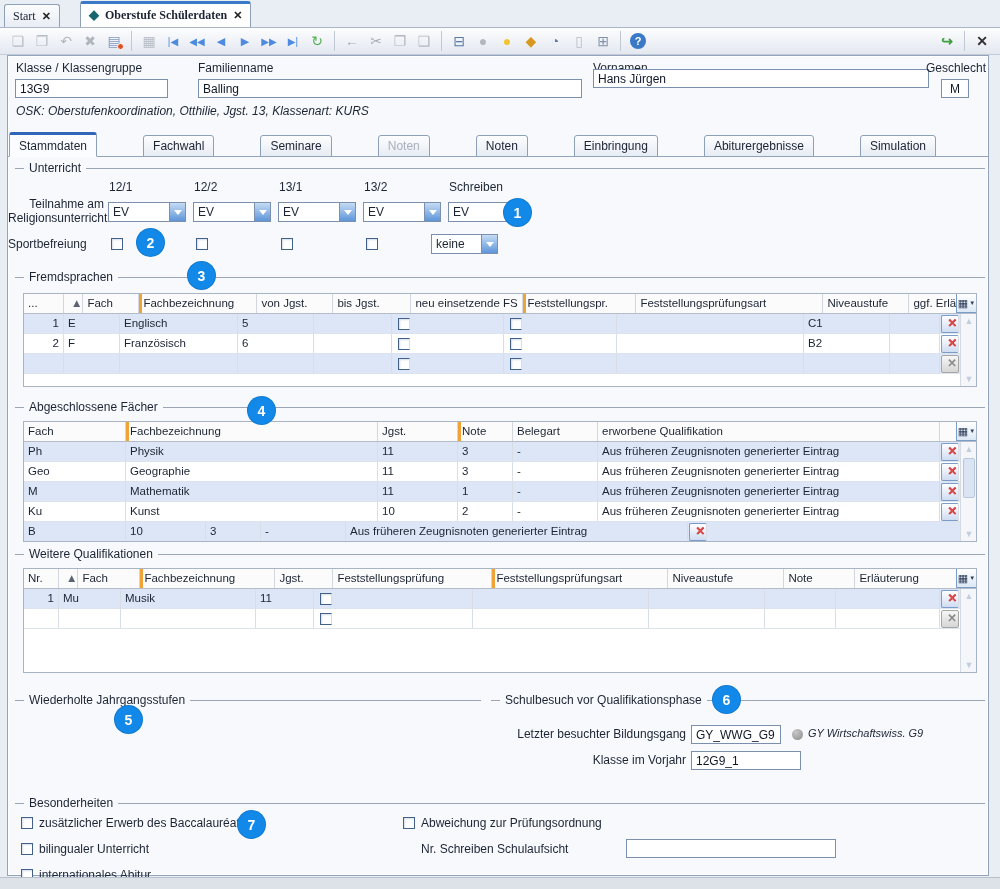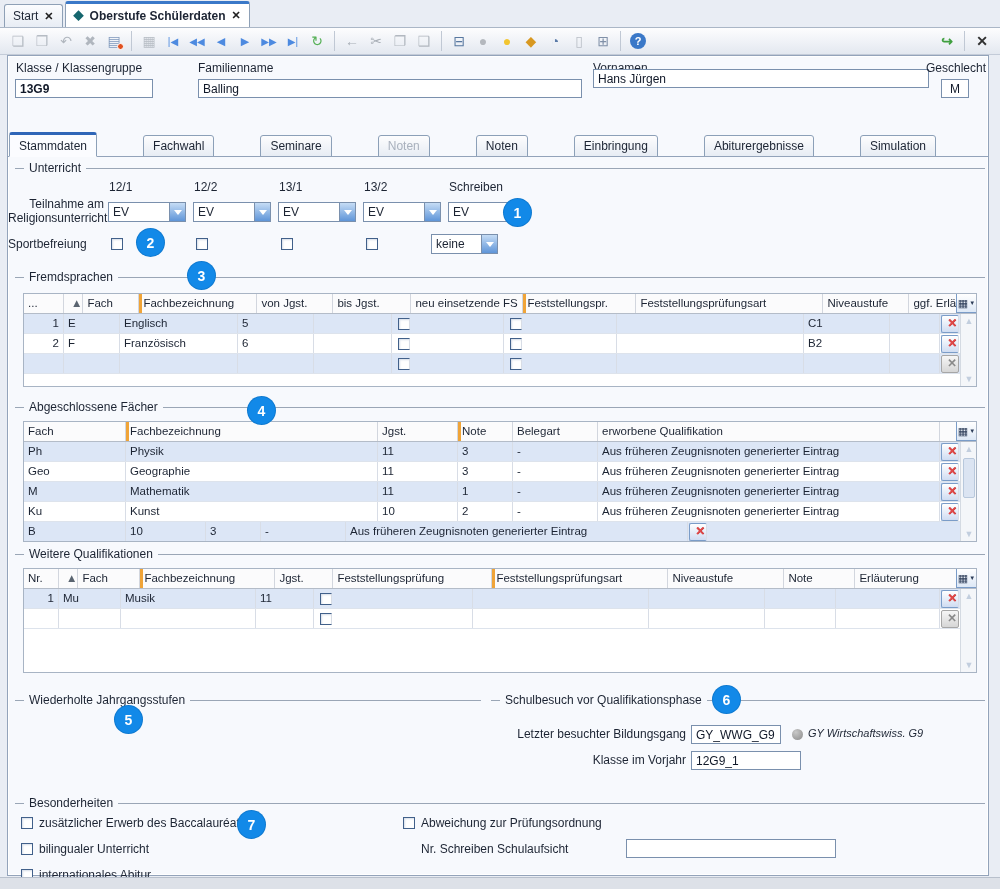--- a/index.html
+++ b/index.html
@@ -5,21 +5,21 @@
   * { margin:0; padding:0; box-sizing:border-box; }
   html,body { width:1000px; height:889px; overflow:hidden;
     font-family:"Liberation Sans", sans-serif; background:#e9edf4; }
   body { position:relative; font-size:12px; color:#1c2433; }
 
   
   .tabstrip { position:absolute; left:0; top:0; width:1000px; height:28px;
     background:#e9edf4; border-bottom:1px solid #aab6c6; display:flex; align-items:flex-end; padding-left:4px; }
   .wtab { display:flex; align-items:center; gap:6px; height:23px; padding:0 8px;
     border:1px solid #8ea0b6; border-bottom:none; border-radius:3px 3px 0 0;
-    background:linear-gradient(#fbfcfe,#e8edf4); margin-right:2px; cursor:default; }
+    background:linear-gradient(#fbfcfe,#e8edf4); margin-right:20px; cursor:default;font-family:Liberation Serif, serif; }
   .wtab.active { height:26px; background:#fff; border-top:3px solid #3a78c8; font-weight:bold; }
   .wtab .x { font-weight:bold; color:#222; font-size:11px; }
   .capicon { color:#15666e; font-size:13px; position:relative; top:-1px; }
 
   
   .toolbar { position:absolute; left:0; top:28px; width:1000px; height:27px;
     background:linear-gradient(#fdfdfe,#e3e8f0); border-bottom:1px solid #c3cbd8;
     display:flex; align-items:center; padding:0 6px; }
   .tbi { width:22px; height:20px; display:inline-flex; align-items:center; justify-content:center;
     font-size:14px; margin:0 1px; position:relative; cursor:default; }
@@ -160,27 +160,28 @@
   <span class="tb-right">
     <span class="tbi" style="color:#3f9f3f;font-weight:bold">↪</span>
     <span class="tsep"></span>
     <span class="tbi" style="color:#303030;font-weight:bold">✕</span>
   </span>
 </div>
 
 <div class="panel">
 
   <span class="lab" style="left:8px;top:5px">Klasse / Klassengruppe</span>
-  <input class="fld" style="left: 7px; top: 23px; width: 138px; font-weight: bold;" value="13G9">
+  <input class="fld" style="left: 7px; top: 23px; width: 153px;" value="13G9">
   <span class="lab" style="left:190px;top:5px">Familienname</span>
   <input class="fld" style="left: 190px; top: 23px; width: 384px;" value="Balling">
   <span class="lab" style="left:585px;top:5px">Vornamen</span>
   <input class="fld" style="left: 585px; top: 13px; width: 336px;" value="Hans Jürgen">
   <span class="lab" style="left:905px;top:5px;width:73px;text-align:right">Geschlecht</span>
   <input class="fld ctr" style="left: 933px; top: 23px; width: 28px;" value="M">
+  <span class="lab ital" style="left:8px;top:48px">OSK: Oberstufenkoordination, Otthilie, Jgst. 13, Klassenart: KURS</span>
 
   <div class="doctabs">
     <div class="dtab active">
         <span style="position:static">Stammdaten</span>
       </div>
     <div class="dtab">
         <span style="position:static">Fachwahl</span>
       </div>
     <div class="dtab">
         <span style="position:static">Seminare</span>

